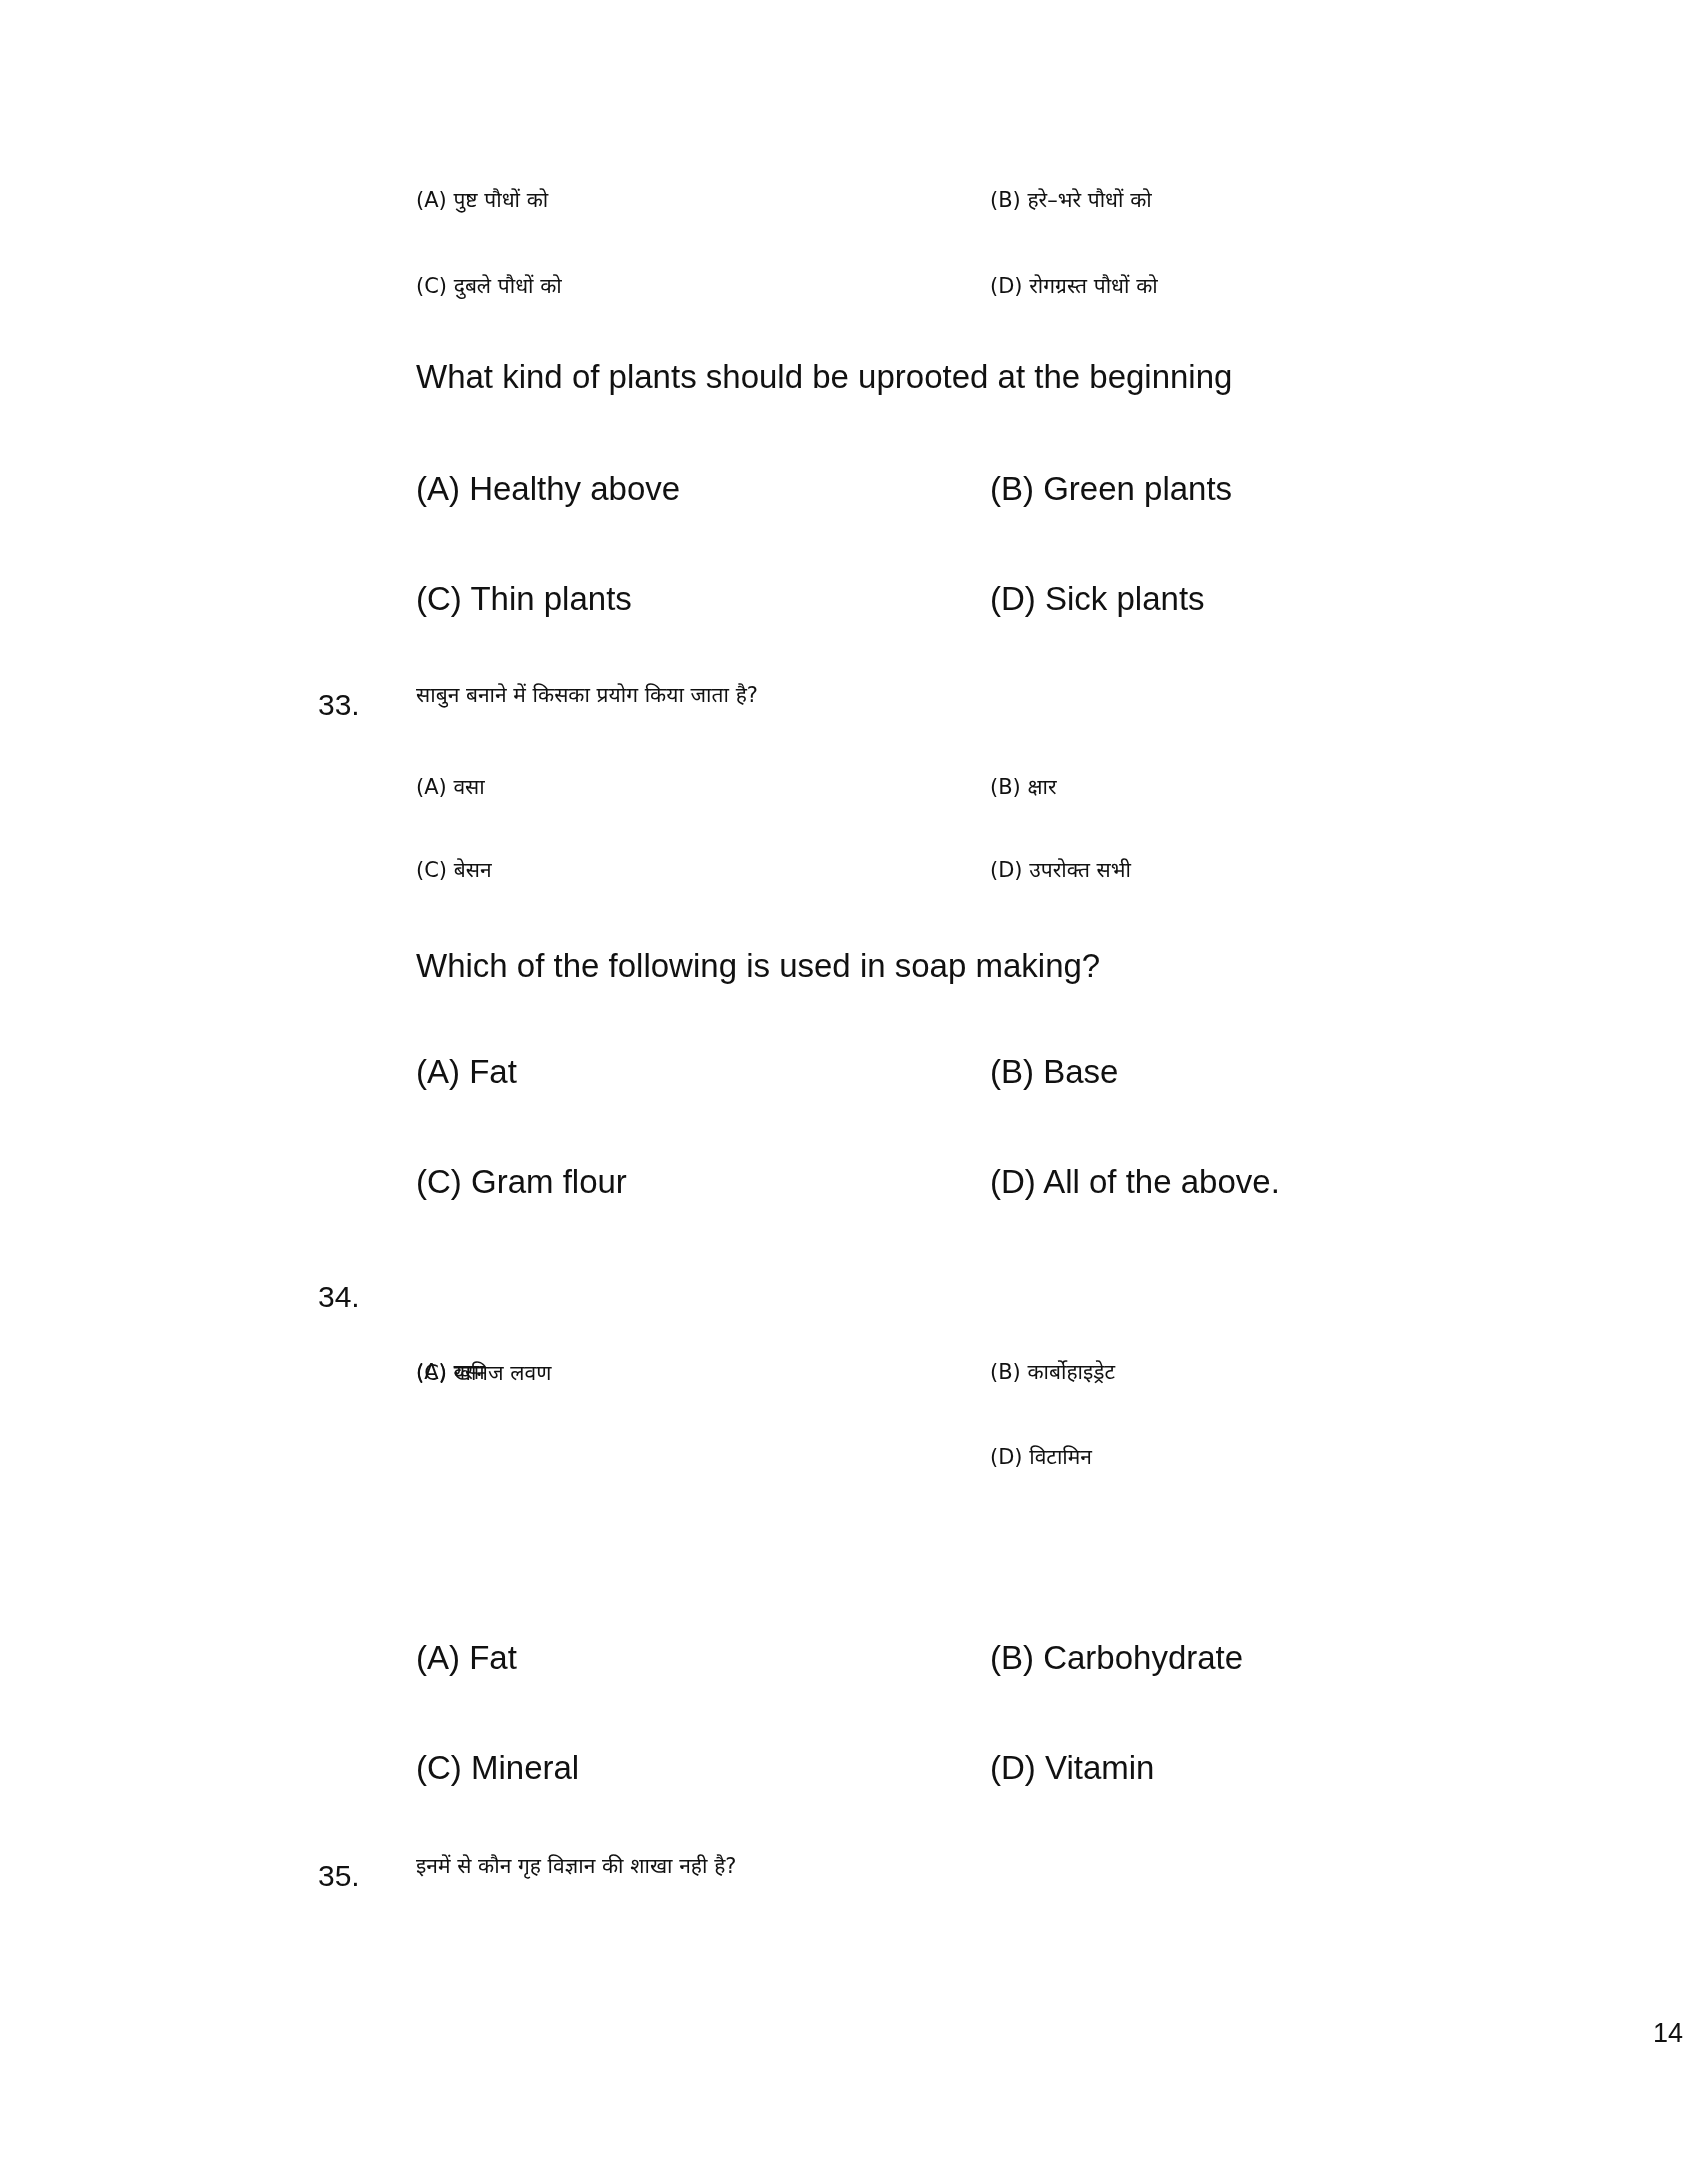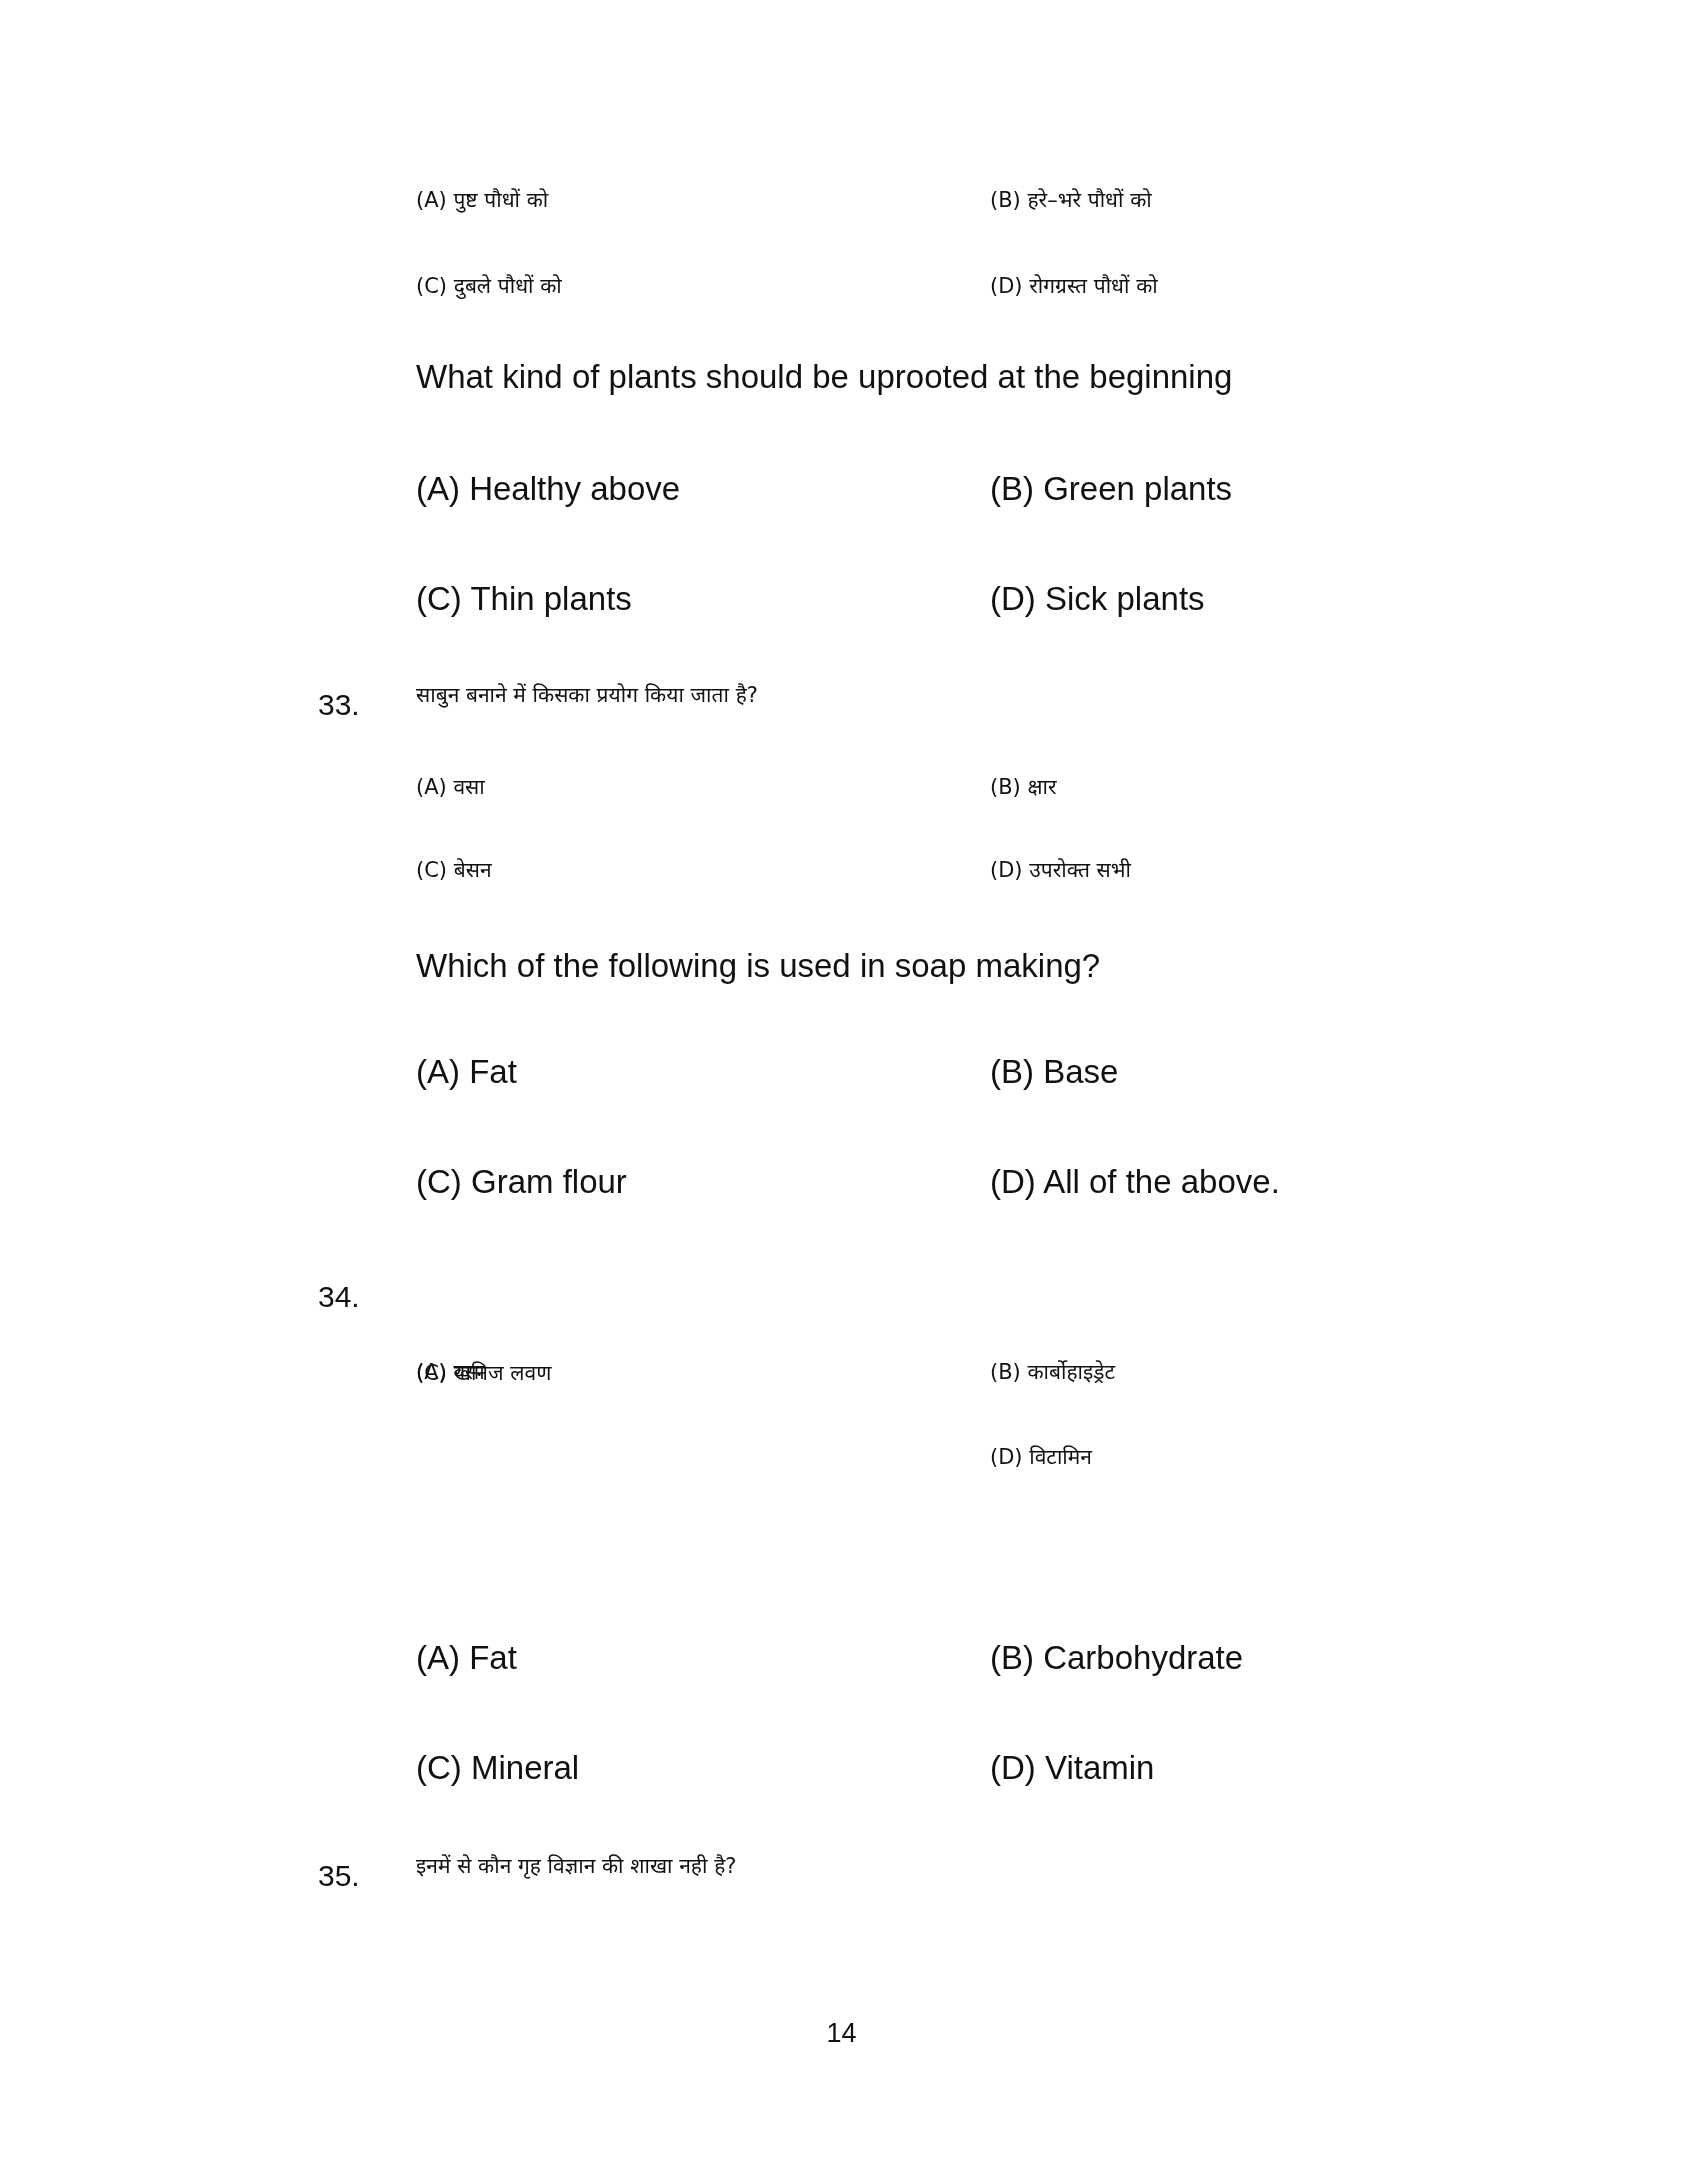--- a/index.html
+++ b/index.html
@@ -39,21 +39,21 @@
   }
   .col-a { left: 416px; }
   .col-b { left: 990px; }
   .qtext { left: 416px; }
   .qnum  { left: 318px; text-align: right; }
   .page-number {
     font-family: "Liberation Sans", "DejaVu Sans", sans-serif;
     font-size: 27px;
     left: 0;
     width: 1683px;
-    text-align: center;
+    text-align: right;
     white-space: nowrap;
   }
 </style>
 </head>
 <body>
 
 <div class="page">
 
   <div class="t hi col-a" style="top:188px">(A) पुष्ट पौधों को</div>
   <div class="t hi col-b" style="top:188px">(B) हरे–भरे पौधों को</div>

